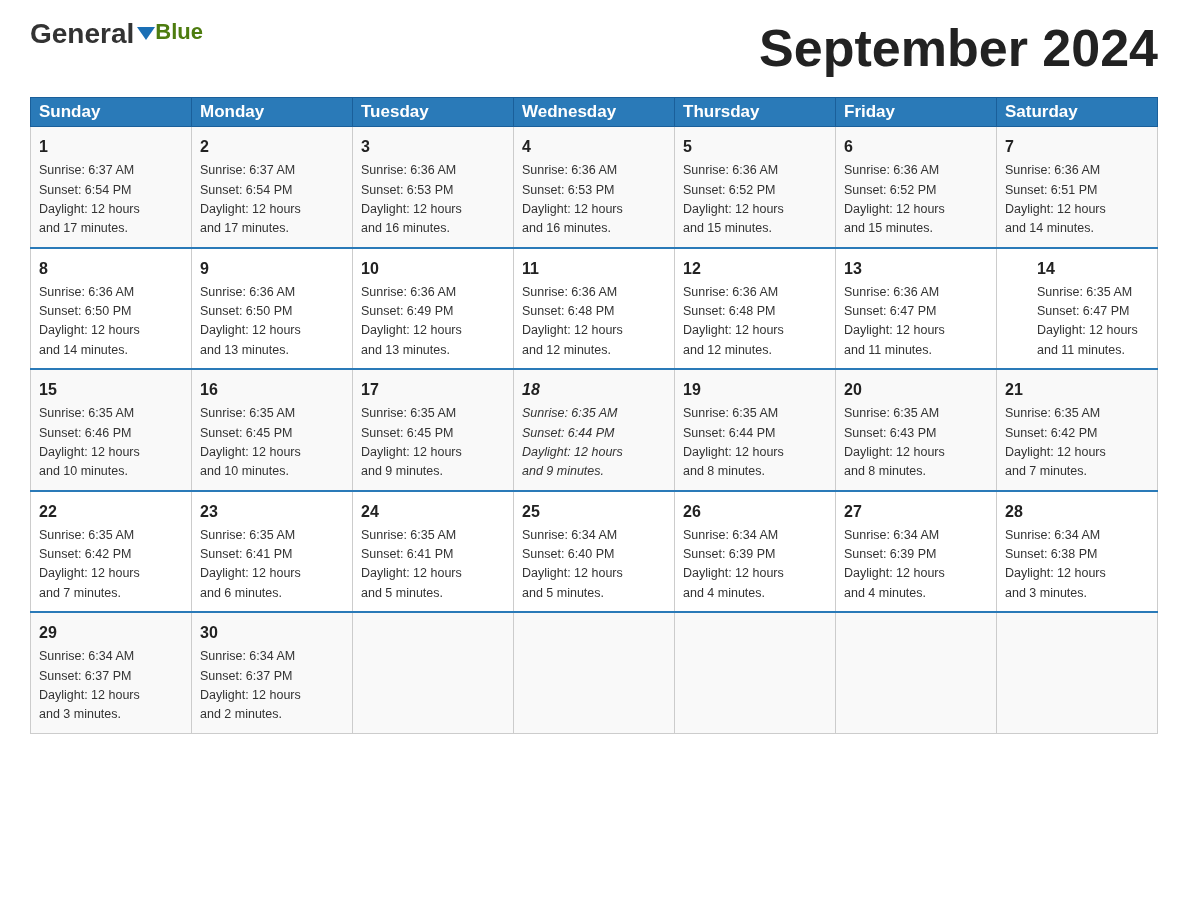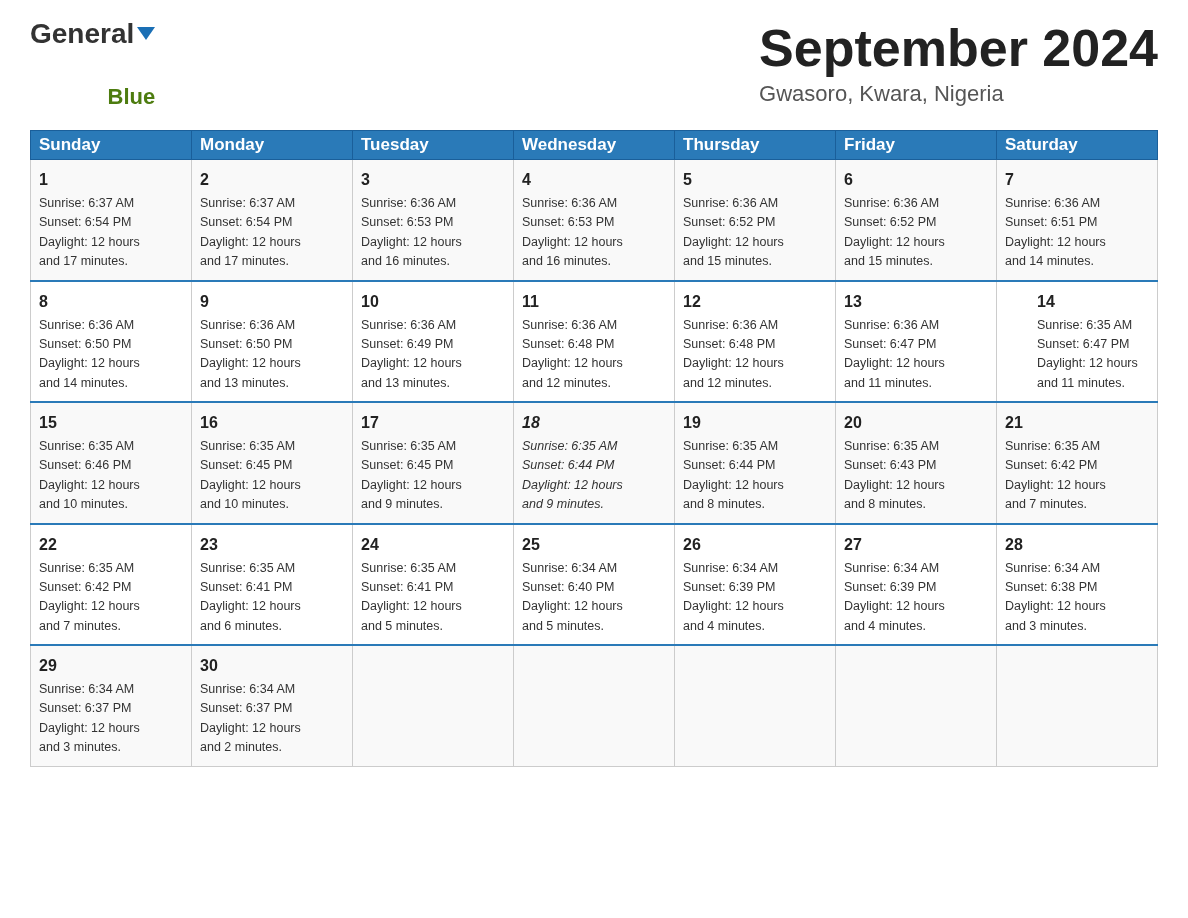--- a/index.html
+++ b/index.html
@@ -11,23 +11,22 @@
       padding: 20px 30px;
     }
     .header-section {
       display: flex;
       justify-content: space-between;
       align-items: flex-start;
       margin-bottom: 20px;
     }
     .logo-area {
       display: flex;
-      flex-direction: column;
-      align-items: flex-end;
-      gap: 40px;
+      flex-direction: row;
+      align-items: center;
     }
     .logo-text {
       font-size: 28px;
       font-weight: bold;
       color: #333;
       line-height: 1;
     }
     .logo-line2 {
       color: #4d7c0f;
       font-size: 22px;
@@ -96,21 +95,20 @@
 
 <div class="header-section">
   <div class="logo-area">
     <div class="logo-text">
       General<span style="display:inline-block;width:0;height:0;border-left:9px solid transparent;border-right:9px solid transparent;border-top:13px solid #1a6fb5;margin-left:3px;vertical-align:middle;margin-bottom:4px;"></span>
     </div>
     <div class="logo-line2">Blue</div>
   </div>
   <div class="title-area">
     <div class="page-title">September 2024</div>
-    <div class="subtitle">Gwasoro, Kwara, Nigeria</div>
   </div>
 </div>
 
 <table class="calendar-table">
   <thead>
     <tr>
     <th>Sunday</th>
         <th>Monday</th>
         <th>Tuesday</th>
         <th>Wednesday</th>

